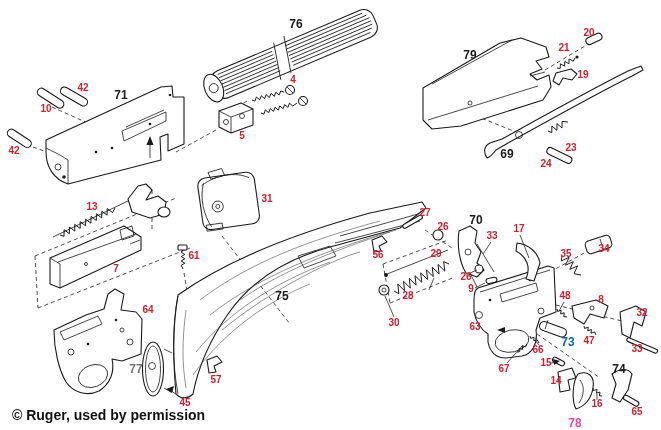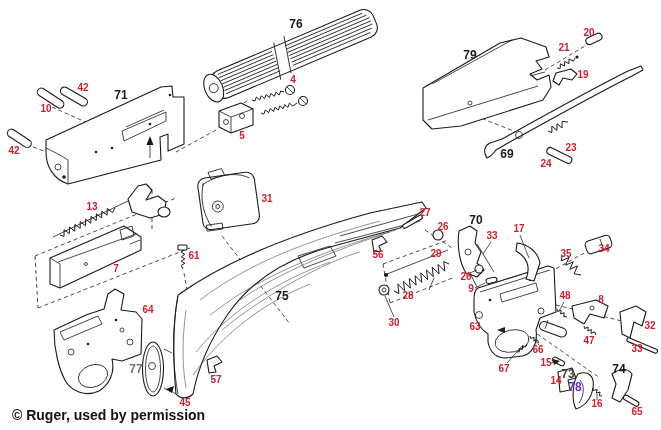--- a/index.html
+++ b/index.html
@@ -375,29 +375,29 @@
       <span class="part-label red" style="left: 408px; top: 296px; color: rgb(207, 32, 48);">28</span>
       <span class="part-label red" style="left: 394px; top: 323px; color: rgb(207, 32, 48);">30</span>
       <span class="part-label red" style="left: 466px; top: 277px; color: rgb(207, 32, 48);">26</span>
       <span class="part-label red" style="left: 471px; top: 289px; color: rgb(207, 32, 48);">9</span>
       <span class="part-label red" style="left: 492px; top: 236px; color: rgb(207, 32, 48);">33</span>
       <span class="part-label red" style="left: 519px; top: 229px; color: rgb(207, 32, 48);">17</span>
       <span class="part-label red" style="left: 566px; top: 254px; color: rgb(207, 32, 48);">35</span>
       <span class="part-label red" style="left: 604px; top: 249px; color: rgb(207, 32, 48);">34</span>
       <span class="part-label red" style="left: 565px; top: 296px; color: rgb(207, 32, 48);">48</span>
       <span class="part-label red" style="left: 601px; top: 300px; color: rgb(207, 32, 48);">8</span>
-      <span class="part-label red" style="left: 642px; top: 326px; color: rgb(207, 32, 48); margin-left: 8px;">32</span>
+      <span class="part-label red" style="left: 642px; top: 313px; color: rgb(207, 32, 48);">32</span>
       <span class="part-label red" style="left: 589px; top: 341px; color: rgb(207, 32, 48);">47</span>
-      <span class="part-label black" style="left: 568px; top: 342px; color: #404040; margin-top: 32px;">73</span>
+      <span class="part-label black" style="left: 568px; top: 342px; color: #0369a1;">73</span>
       <span class="part-label red" style="left: 637px; top: 349px; color: rgb(207, 32, 48);">33</span>
       <span class="part-label red" style="left: 538px; top: 350px; color: rgb(207, 32, 48);">66</span>
       <span class="part-label red" style="left: 504px; top: 369px; color: rgb(207, 32, 48);">67</span>
       <span class="part-label red" style="left: 546px; top: 363px; color: rgb(207, 32, 48);">15</span>
       <span class="part-label red" style="left: 556px; top: 381px; color: rgb(207, 32, 48);">14</span>
-      <span class="part-label black" style="left: 575px; top: 387px; color: #6d28d9;">78</span>
+      <span class="part-label black" style="left: 575px; top: 423px; color: #ec4899;">78</span>
       <span class="part-label red" style="left: 597px; top: 404px; color: rgb(207, 32, 48);">16</span>
       <span class="part-label black" style="left: 619px; top: 369px; color: rgb(26, 26, 26);">74</span>
       <span class="part-label red" style="left: 637px; top: 412px; color: rgb(207, 32, 48);">65</span>
       <span class="part-label red" style="left: 475px; top: 327px; color: rgb(207, 32, 48);">63</span>
       <span class="part-label black" style="left: 136px; top: 369px; color: #737373;">77</span>
       <span class="part-label red" style="left: 185px; top: 403px; color: rgb(207, 32, 48);">45</span>
       <span class="part-label red" style="left: 216px; top: 380px; color: rgb(207, 32, 48);">57</span>
     </div>
 
 <div class="copyright">© Ruger, used by permission</div>

